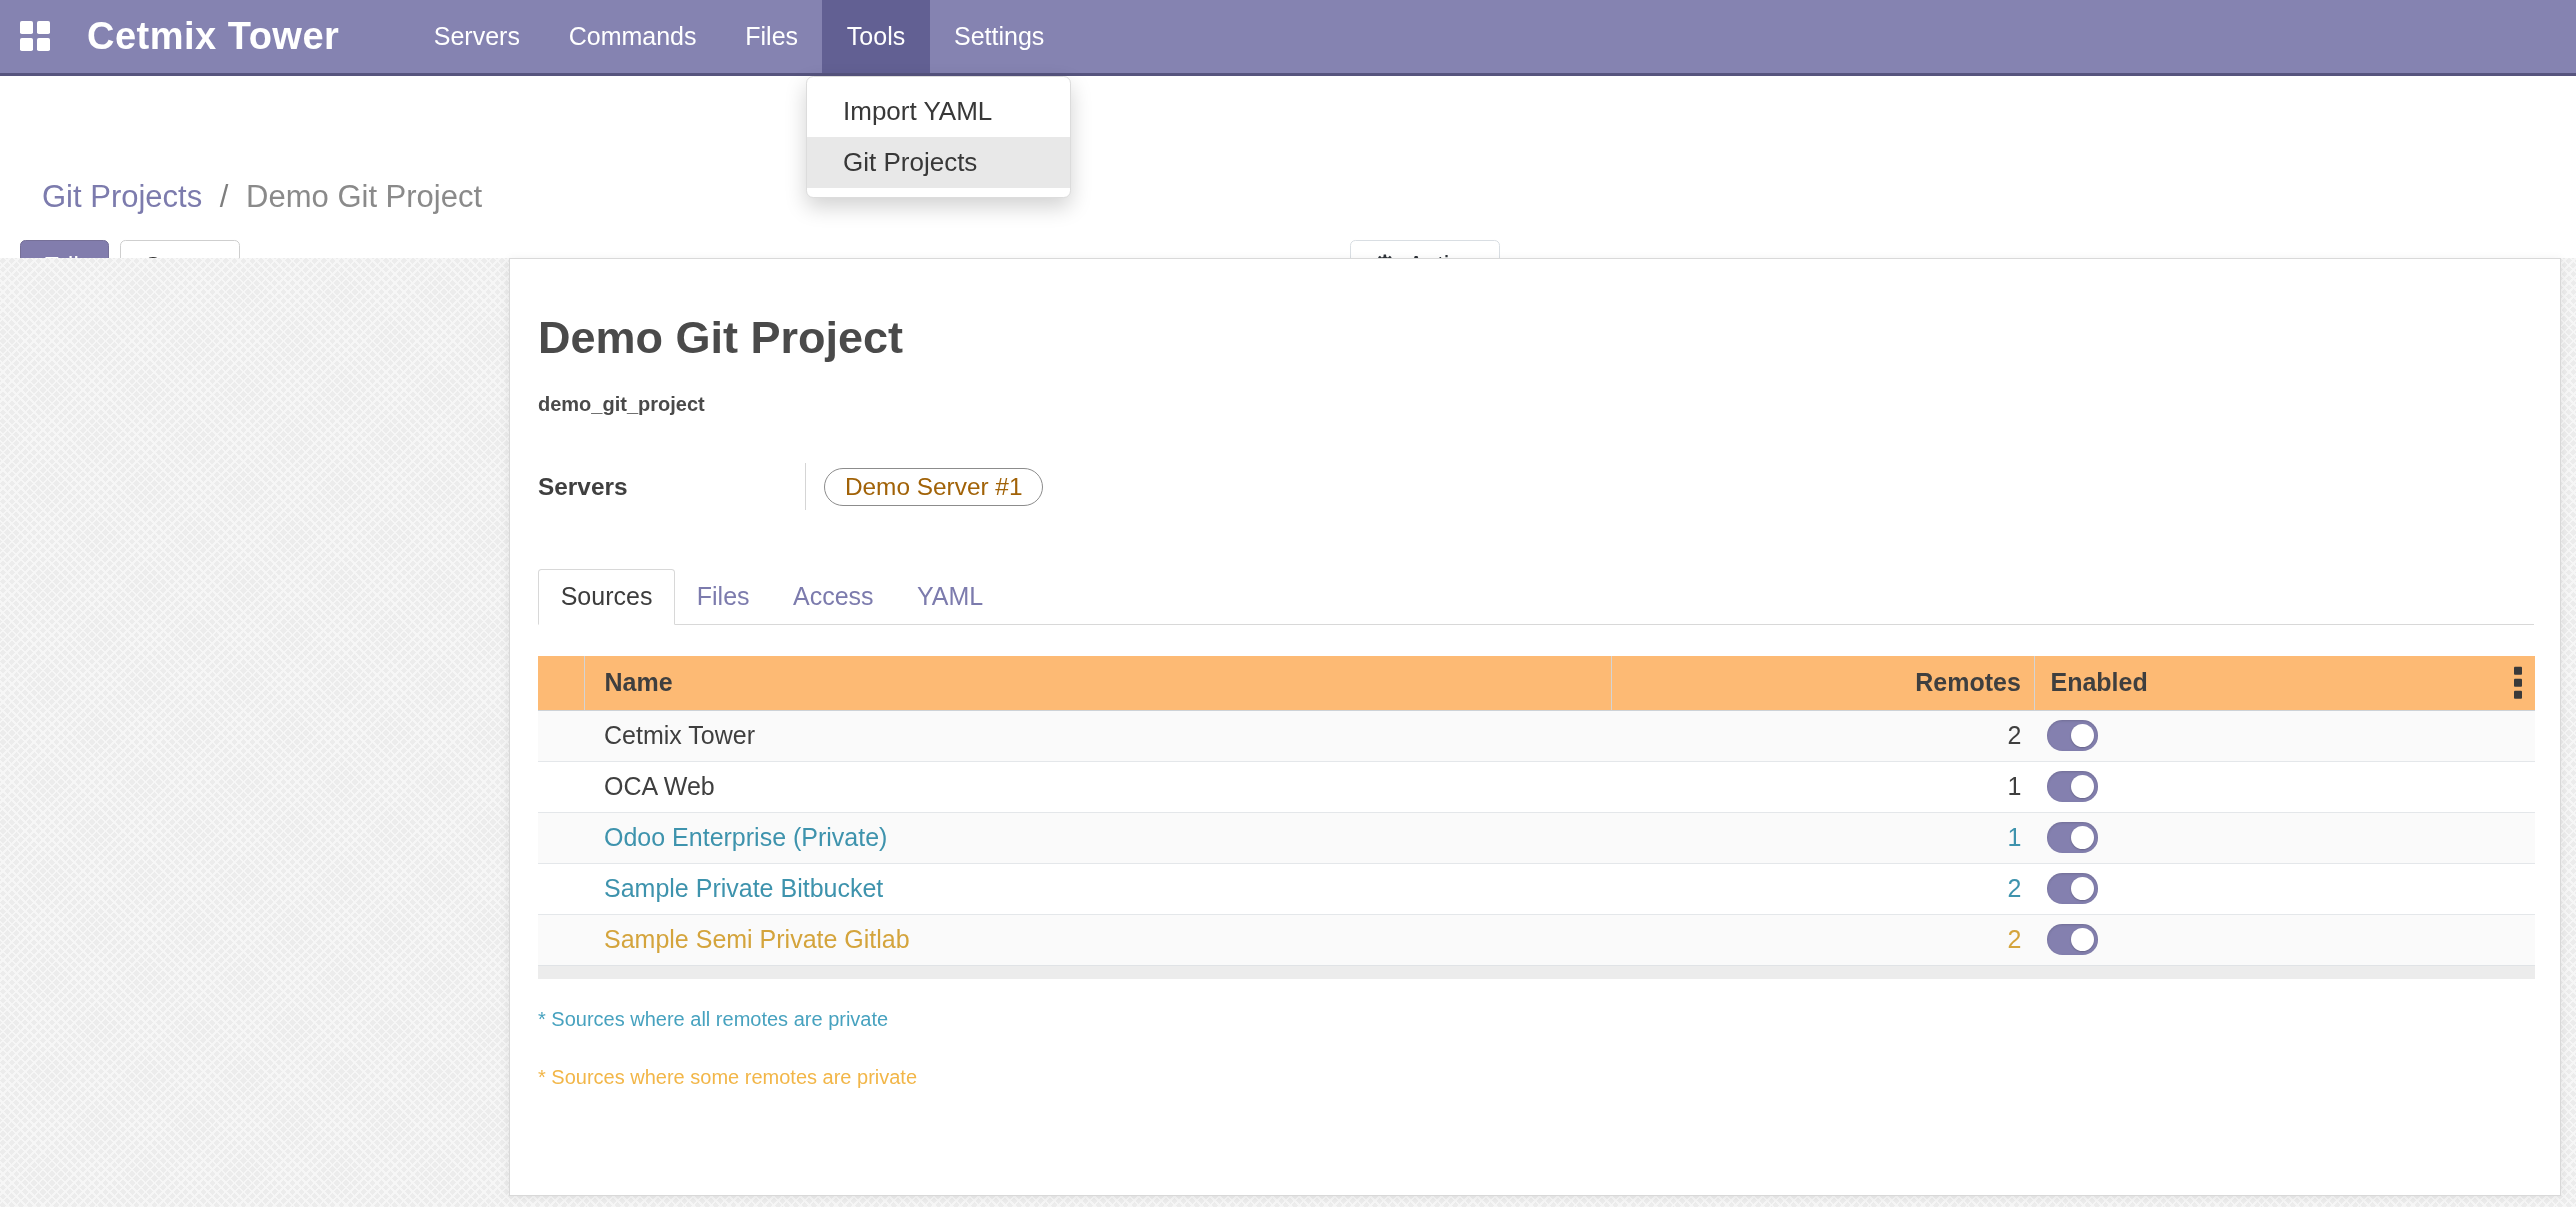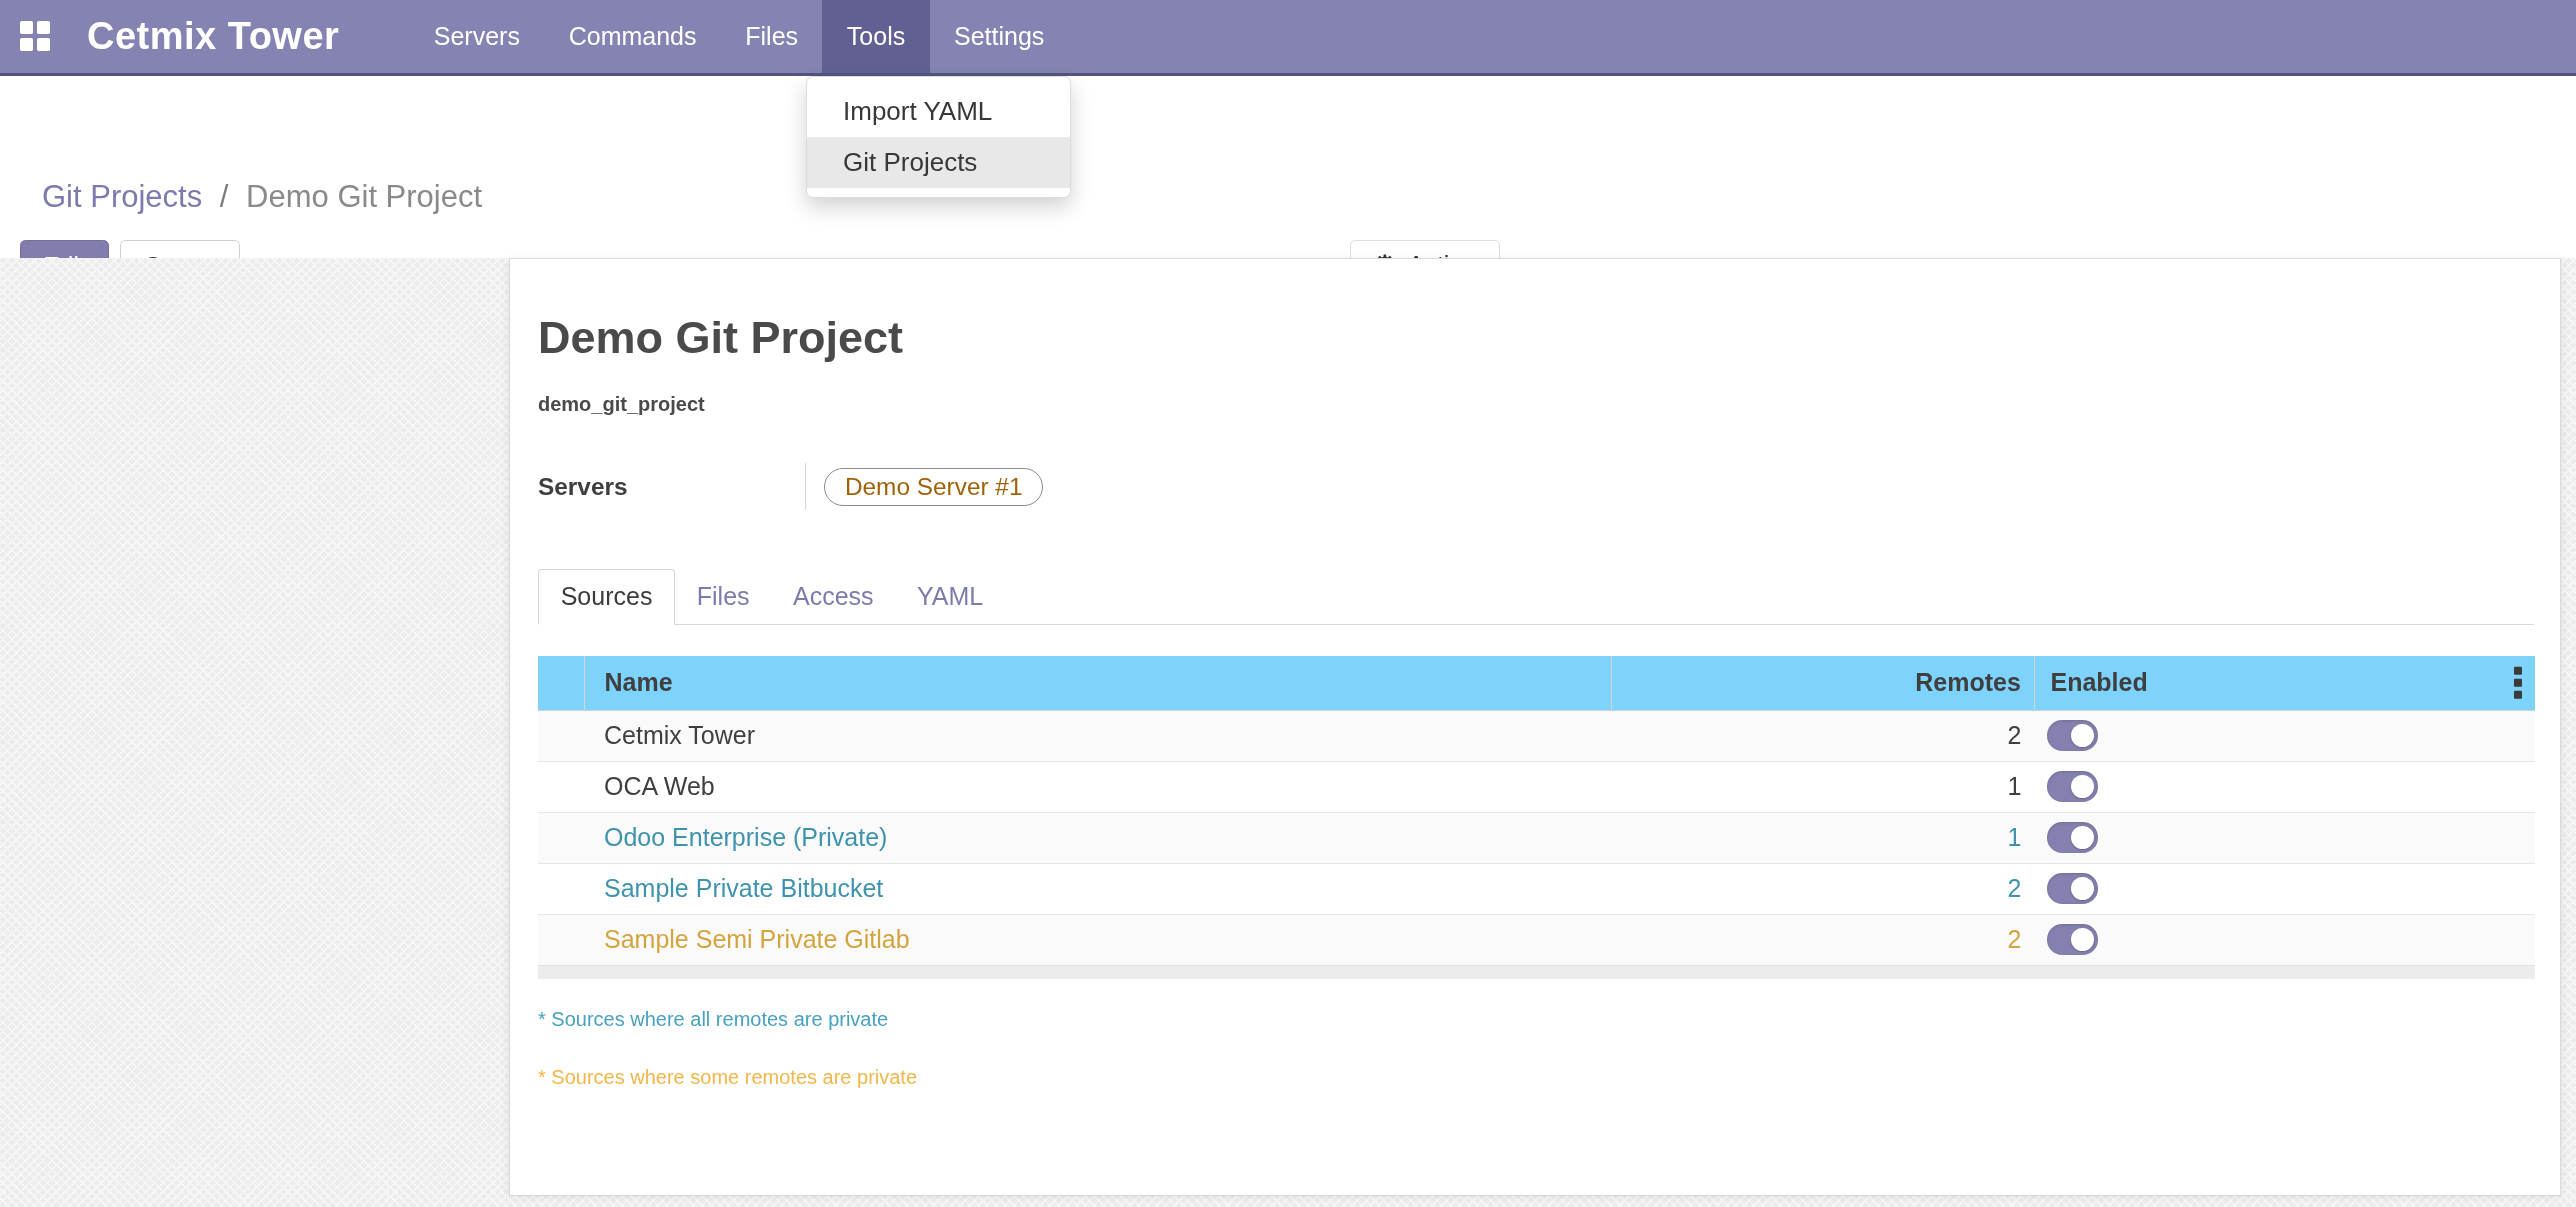--- a/index.html
+++ b/index.html
@@ -103,21 +103,21 @@
   .tab.active {
     background:#fff; color:#3c3c3c;
     border:0.9px solid #d8d8d8; border-bottom:0.9px solid #fff;
     border-radius:3.6px 3.6px 0 0;
   }
 
   
   table.sources { margin-top:31px; width:1997px; border-collapse:collapse; table-layout:fixed; }
   .col-sel { width:46px; } .col-name { width:1027px; } .col-remotes { width:423px; } .col-enabled { width:501px; }
   thead th {
-    background:#7dd3fc; height:54px; font-size:25px; font-weight:bold; color:#3f3f3f;
+    background:#fdba74; height:54px; font-size:25px; font-weight:bold; color:#3f3f3f;
     text-align:left; border-bottom:1.8px solid #cdd2d7; cursor:pointer; position:relative;
   }
   thead th + th { border-left:0.9px solid #d4d4d4; }
   th.th-name { padding-left:20px; }
   th.th-remotes { text-align:right; padding-right:12.6px; }
   th.th-enabled { padding-left:16px; }
   .kebab-icon {
     position:absolute; right:9px; top:50%; transform:translateY(-50%);
     display:flex; flex-direction:column; gap:3.6px; cursor:pointer; padding:3.6px;
   }

